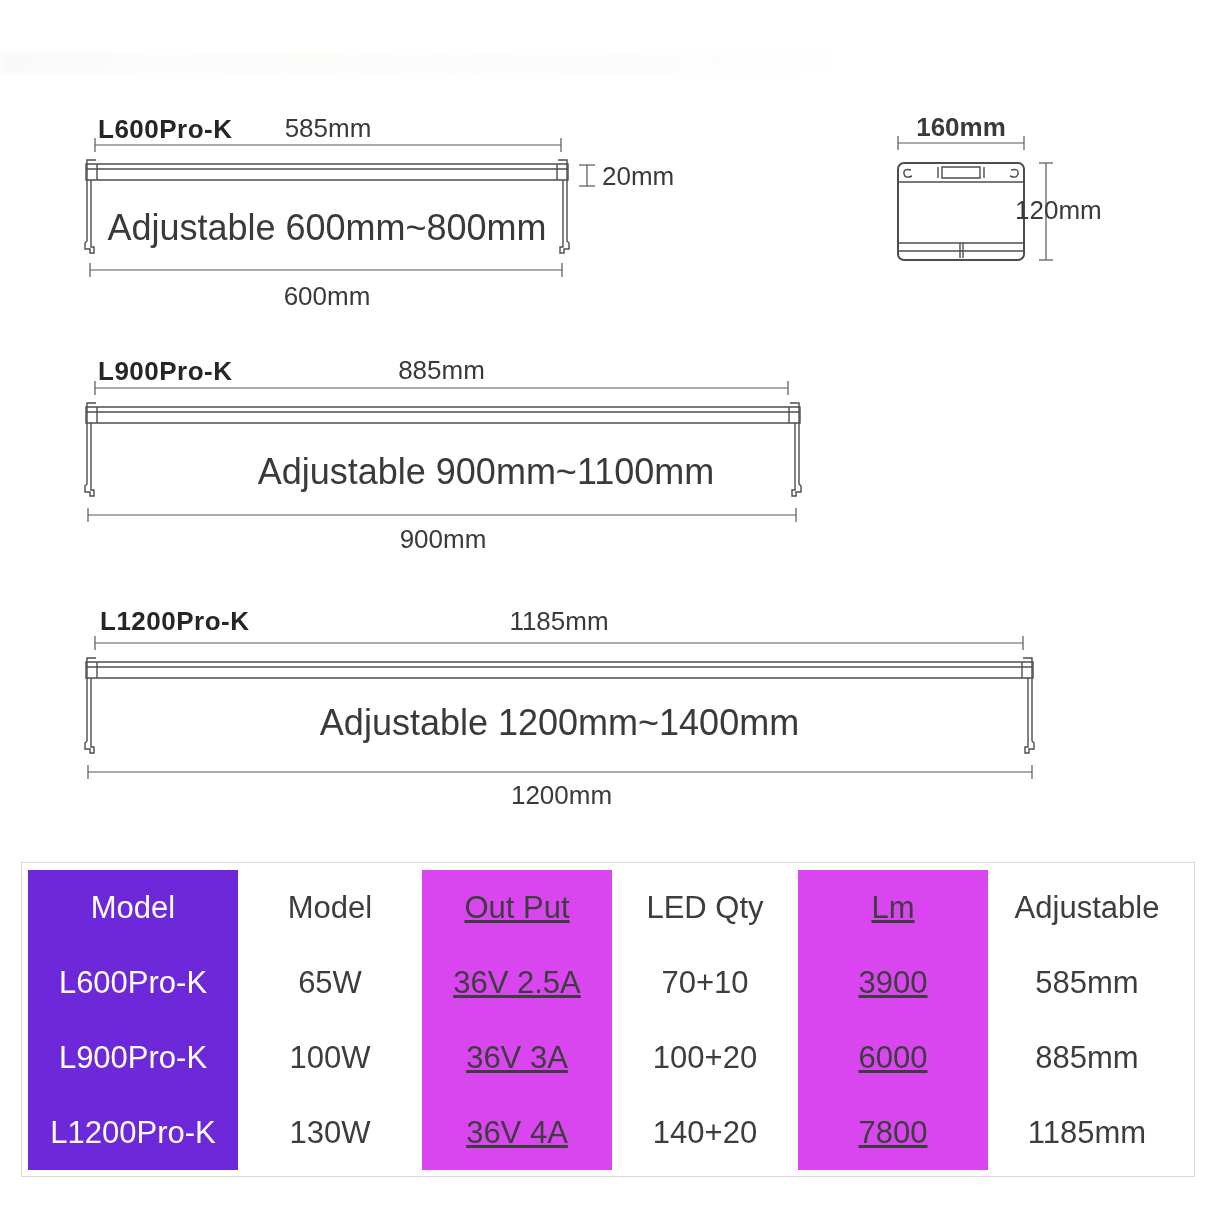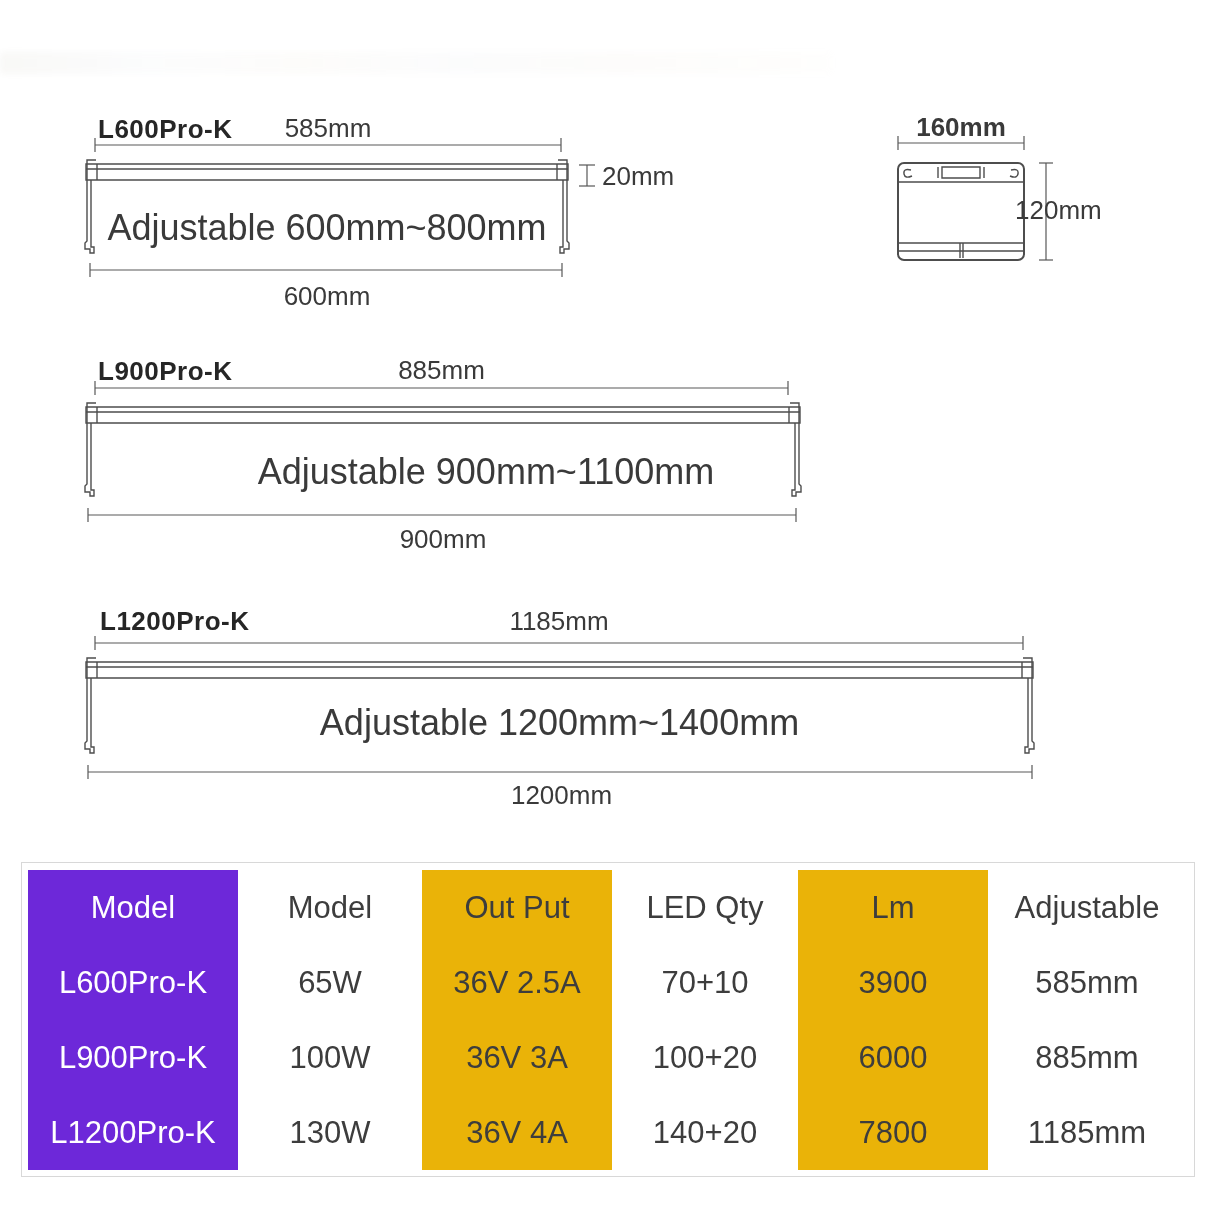--- a/index.html
+++ b/index.html
@@ -36,21 +36,21 @@
     position:absolute;left:6px;top:7px;
     display:grid;
     grid-template-columns:210px 184px 190px 186px 190px 198px;
     grid-auto-rows:75px;
   }
   .cell{
     display:flex;align-items:center;justify-content:center;
     font-size:31px;color:#3d3d3d;
   }
   .cell.c1{background:#6d28d9;color:#ffffff;}
-  .cell.c3,.cell.c5{background:#eab308;}
+  .cell.c3,.cell.c5{background:#d946ef;text-decoration:underline;}
 </style>
 </head>
 <body>
 
 <div id="stage">
 
   <div class="wm"></div>
 
   <div class="lbl title" style="left:98px;top:116px;">L600Pro-K</div>
   <div class="lbl ctr" style="left:95px;top:115px;width:466px;">585mm</div>

